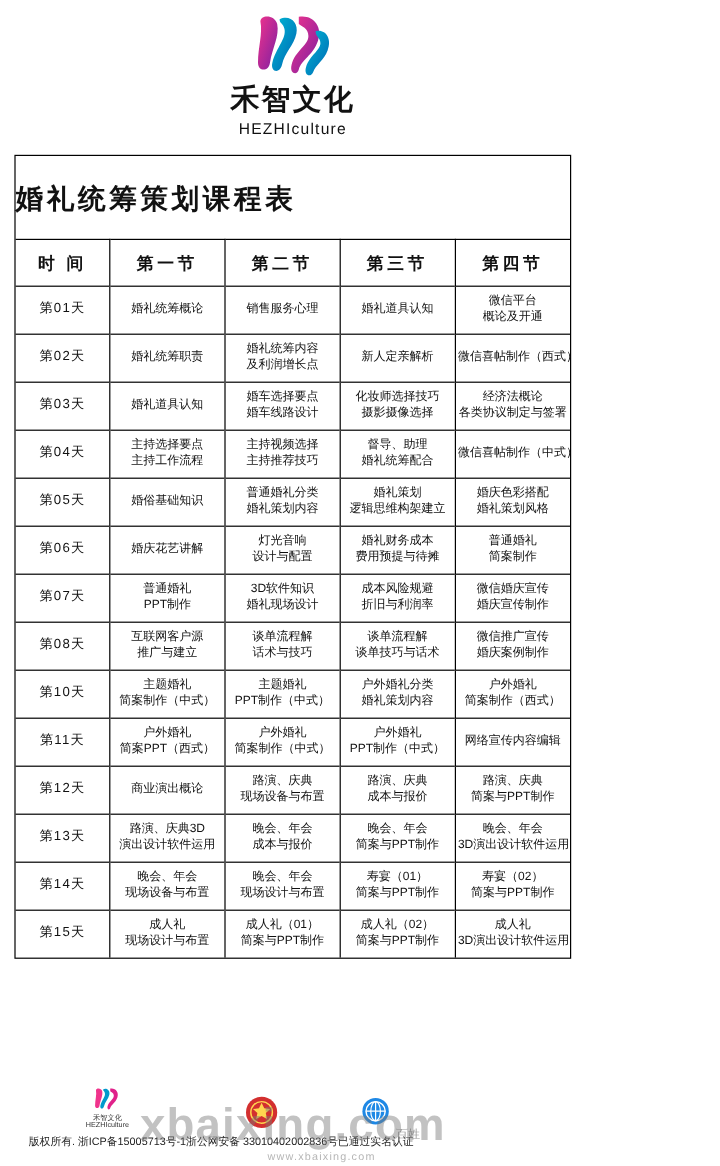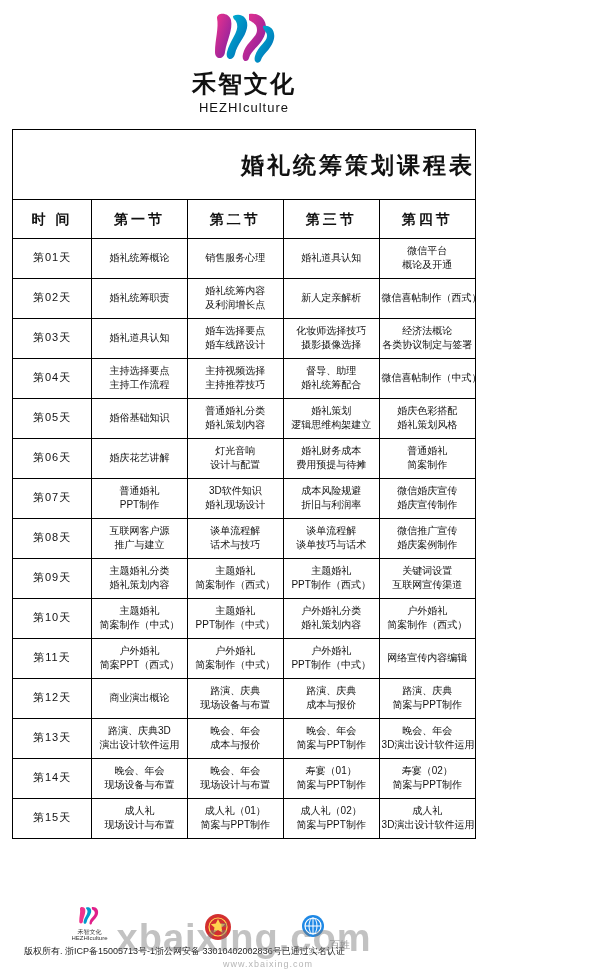--- a/index.html
+++ b/index.html
@@ -41,21 +41,21 @@
     margin-top: 2px;
   }
 
   
   .table-wrap {
     margin: 14px 12px 0 12px;
     border: 1px solid #000;
     background: #fff;
   }
   .doc-title {
-    text-align: right;
+    text-align: left;
     font-size: 23px;
     font-weight: bold;
     letter-spacing: 3px;
     padding: 20px 0 18px 0;
   }
   table {
     width: 100%;
     border-collapse: collapse;
     table-layout: fixed;
   }
@@ -313,39 +313,20 @@
             <td>
               <span class="cellline">谈单流程解</span>
               <span class="cellline">谈单技巧与话术</span>
             </td>
             <td>
               <span class="cellline">微信推广宣传</span>
               <span class="cellline">婚庆案例制作</span>
             </td>
           </tr>
           <tr>
-            <td class="daycell">第09天</td>
-            <td>
-              <span class="cellline">主题婚礼分类</span>
-              <span class="cellline">婚礼策划内容</span>
-            </td>
-            <td>
-              <span class="cellline">主题婚礼</span>
-              <span class="cellline">简案制作（西式）</span>
-            </td>
-            <td>
-              <span class="cellline">主题婚礼</span>
-              <span class="cellline">PPT制作（西式）</span>
-            </td>
-            <td>
-              <span class="cellline">关键词设置</span>
-              <span class="cellline">互联网宣传渠道</span>
-            </td>
-          </tr>
-          <tr>
             <td class="daycell">第10天</td>
             <td>
               <span class="cellline">主题婚礼</span>
               <span class="cellline">简案制作（中式）</span>
             </td>
             <td>
               <span class="cellline">主题婚礼</span>
               <span class="cellline">PPT制作（中式）</span>
             </td>
             <td>

